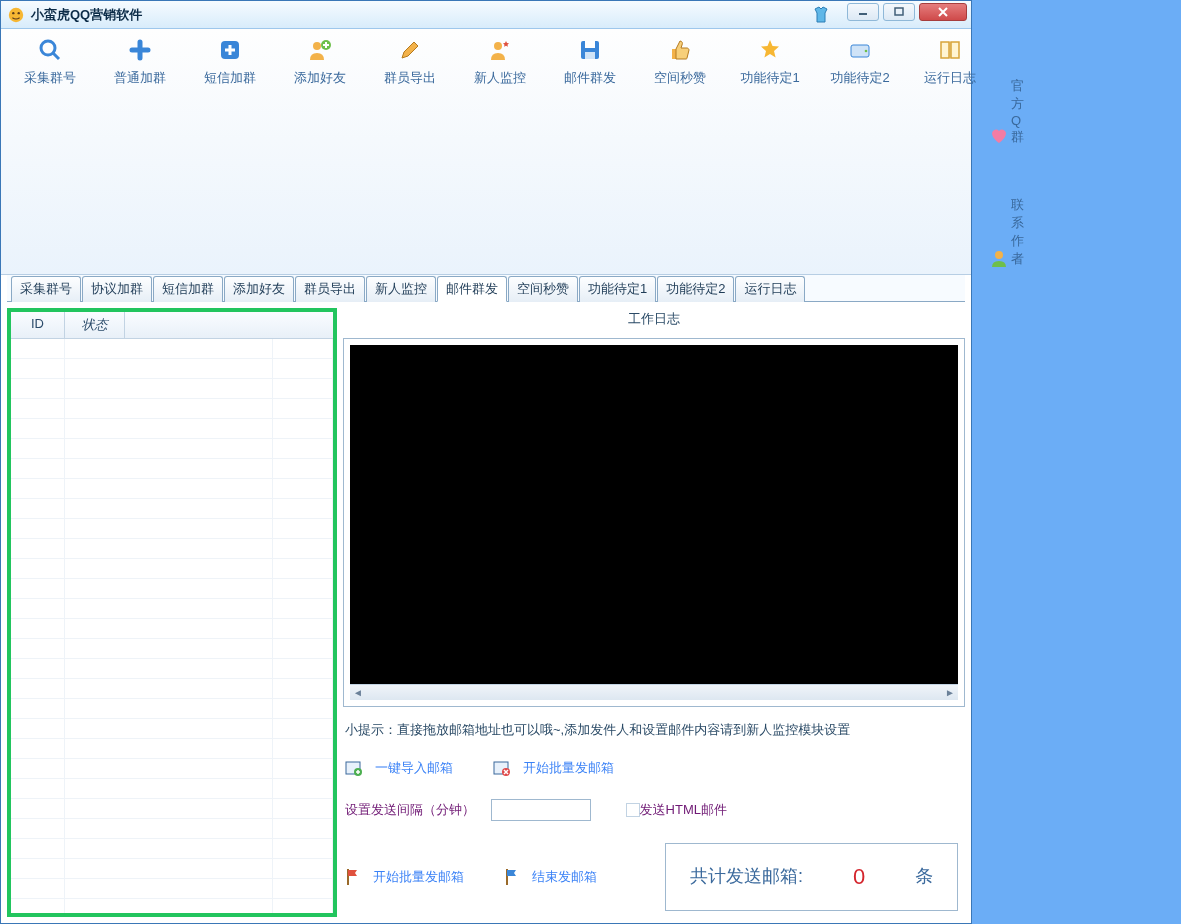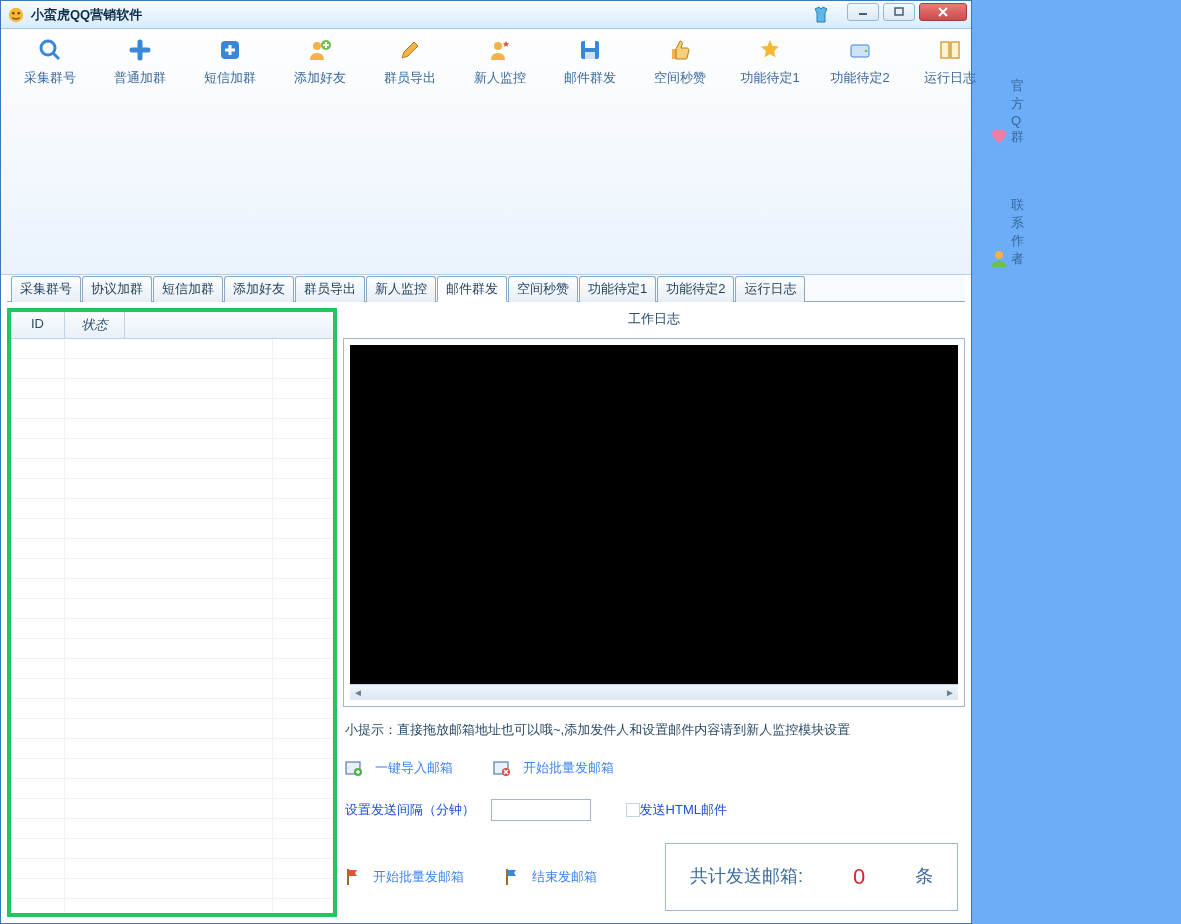--- a/index.html
+++ b/index.html
@@ -151,21 +151,21 @@
   background:linear-gradient(#f0f4f9,#dde7f1);
   border-top:1px solid #c2d3e3;
   display:flex;align-items:center;justify-content:space-between;
   font-size:10px;color:#6b8199;
   padding:0 3px;
 }
 .tip-line { color:#2a4a66; padding:6px 2px;}
 .action-row { display:flex; gap:40px; align-items:center; padding:6px 2px;}
 .action-item { display:flex;align-items:center;gap:12px; color:#3b82f6; cursor:pointer;}
 .settings-row { display:flex; align-items:center; gap:16px; padding:8px 2px;}
-.settings-row label { color:#1d4ed8;}
+.settings-row label { color:#701a75;}
 .settings-row input[type=text]{ width:100px;height:22px;border:1px solid #9fb8cf;padding:2px 4px;}
 .chk { display:flex;align-items:center;color:#2a4a66;}
 .stats-box {
   border:1px solid #9fb8cf;
   padding:20px 24px;
   display:flex;gap:50px;
   font-size:18px;color:#3a699c;
   margin-left: 28px;
 }
 .stats-box .num { color:#d4252d; font-size:22px; }

